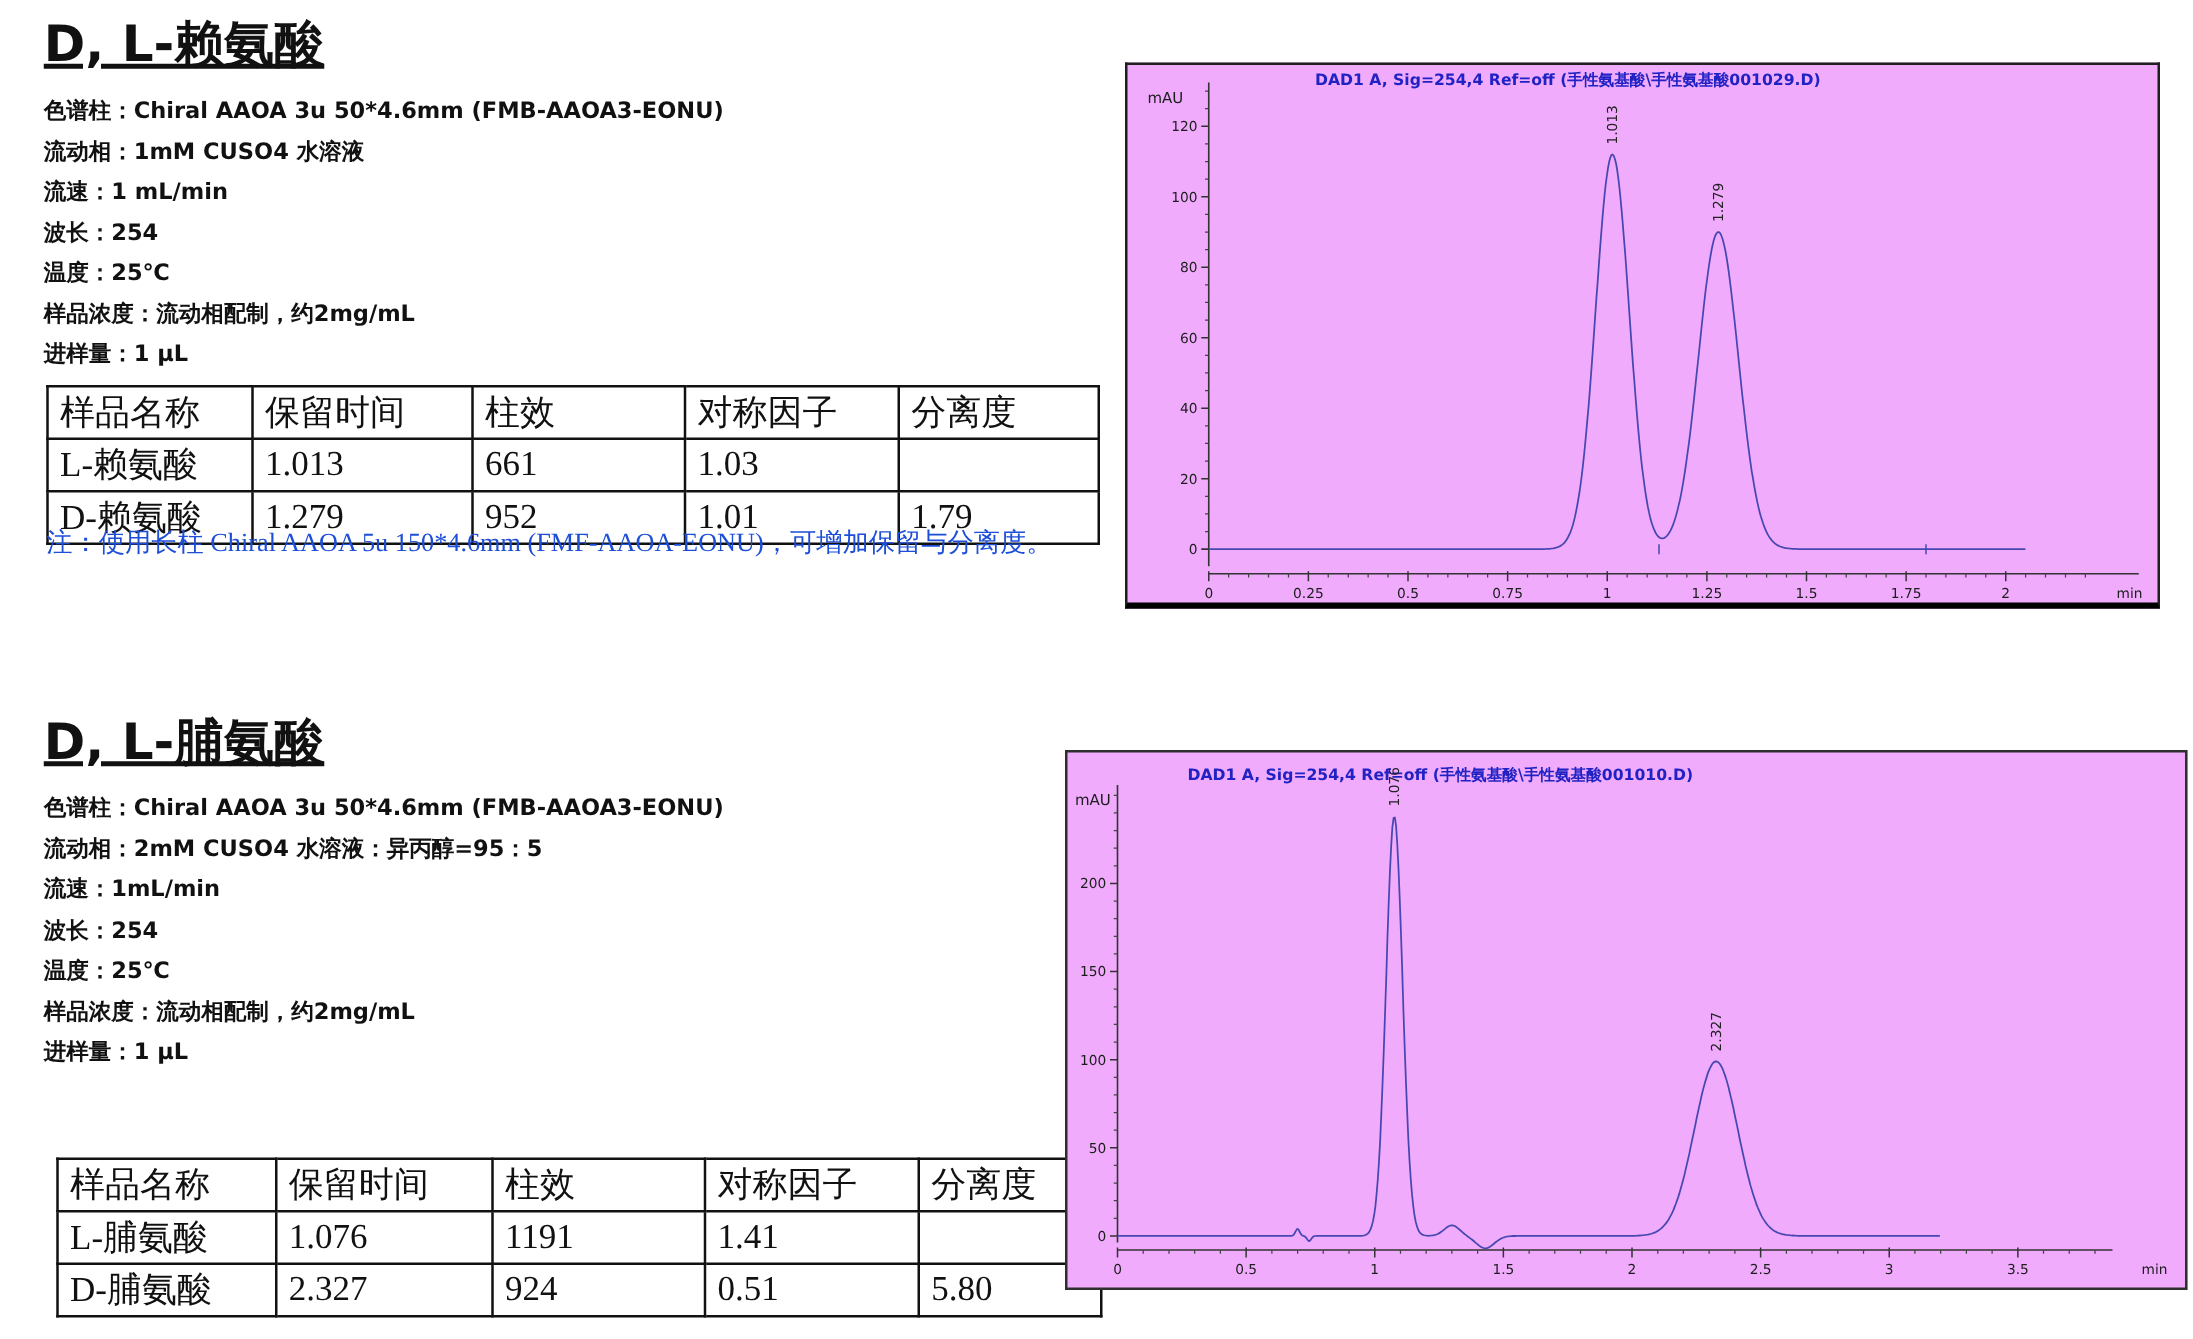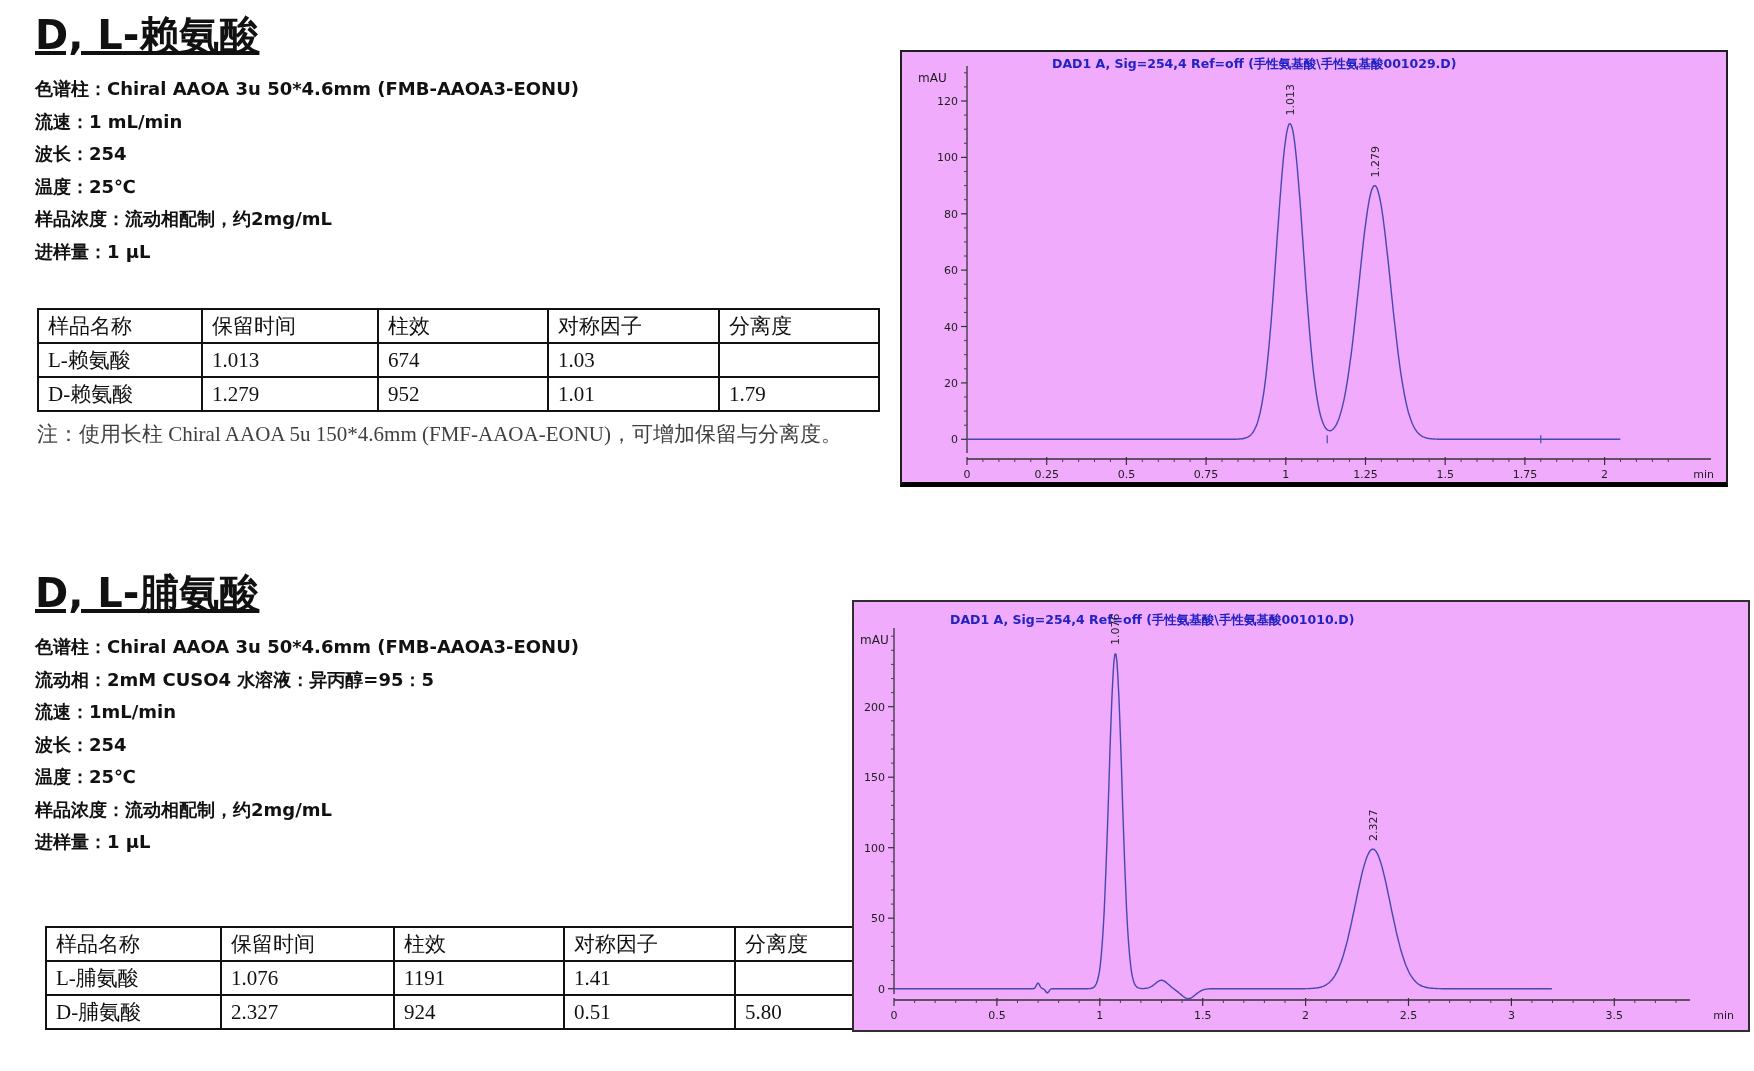--- a/index.html
+++ b/index.html
@@ -3,25 +3,25 @@
 <meta charset="utf-8">
 <style>
   html,body{margin:0;padding:0;}
   body{width:1754px;height:1071px;position:relative;background:#ffffff;
        font-family:"DejaVu Sans",sans-serif;color:#111;overflow:hidden;}
   .sec{position:absolute;}
   .sec-title{font-size:40px;font-weight:800;margin:0 0 10px 0;white-space:nowrap;text-decoration:underline;}
   .params{margin-top:8px;}
   .param-line{font-size:18px;font-weight:600;line-height:32.5px;white-space:nowrap;}
   .results-table{position:absolute;border-collapse:collapse;table-layout:fixed;
-       font-family:"Liberation Serif","DejaVu Serif",serif;font-size:21px;background:#fff;}
+       font-family:"Liberation Serif","DejaVu Serif",serif;font-size:28px;background:#fff;}
   .results-table th,.results-table td{border:2px solid #111;padding:1px 9px;font-weight:400;
        text-align:left;height:30px;white-space:nowrap;overflow:hidden;}
   .note{position:absolute;font-family:"Liberation Serif","DejaVu Serif",serif;
-       font-size:21px;white-space:nowrap;color:#404040;}
+       font-size:21px;white-space:nowrap;color:#1d4ed8;}
   .chart{position:absolute;background:#f0abfc;}
   #chart1{left:900px;top:50px;width:824px;height:430px;border:2px solid #1f1f1f;border-bottom:5px solid #000;}
   #chart2{left:852px;top:600px;width:894px;height:428px;border:2px solid #2e2e2e;}
   #sec1{left:35px;top:8px;}
   #table1{left:37px;top:308px;}
   #note1{left:37px;top:420px;}
   #sec2{left:35px;top:566px;}
   #table2{left:45px;top:926px;}
   svg text{font-family:"DejaVu Sans",sans-serif;}
   svg .ax{font-size:11px;fill:#1d1d1d;}
@@ -31,20 +31,21 @@
 </style>
 </head>
 <body>
 
 <div id="page">
 
   <div id="sec1" class="sec">
     <div class="sec-title">D, L-赖氨酸</div>
     <div class="params">
         <div class="param-line">色谱柱：Chiral AAOA 3u 50*4.6mm (FMB-AAOA3-EONU)</div>
+        <div class="param-line">流动相：1mM CUSO4 水溶液</div>
         <div class="param-line">流速：1 mL/min</div>
         <div class="param-line">波长：254</div>
         <div class="param-line">温度：25℃</div>
         <div class="param-line">样品浓度：流动相配制，约2mg/mL</div>
         <div class="param-line">进样量：1 μL</div>
       </div>
   </div>
 
   <table id="table1" class="results-table">
       <colgroup>
@@ -60,21 +61,21 @@
           <th>保留时间</th>
           <th>柱效</th>
           <th>对称因子</th>
           <th>分离度</th>
         </tr>
       </thead>
       <tbody>
         <tr>
           <td>L-赖氨酸</td>
           <td>1.013</td>
-          <td>674</td>
+          <td>661</td>
           <td>1.03</td>
           <td></td>
         </tr>
         <tr>
           <td>D-赖氨酸</td>
           <td>1.279</td>
           <td>952</td>
           <td>1.01</td>
           <td>1.79</td>
         </tr>

